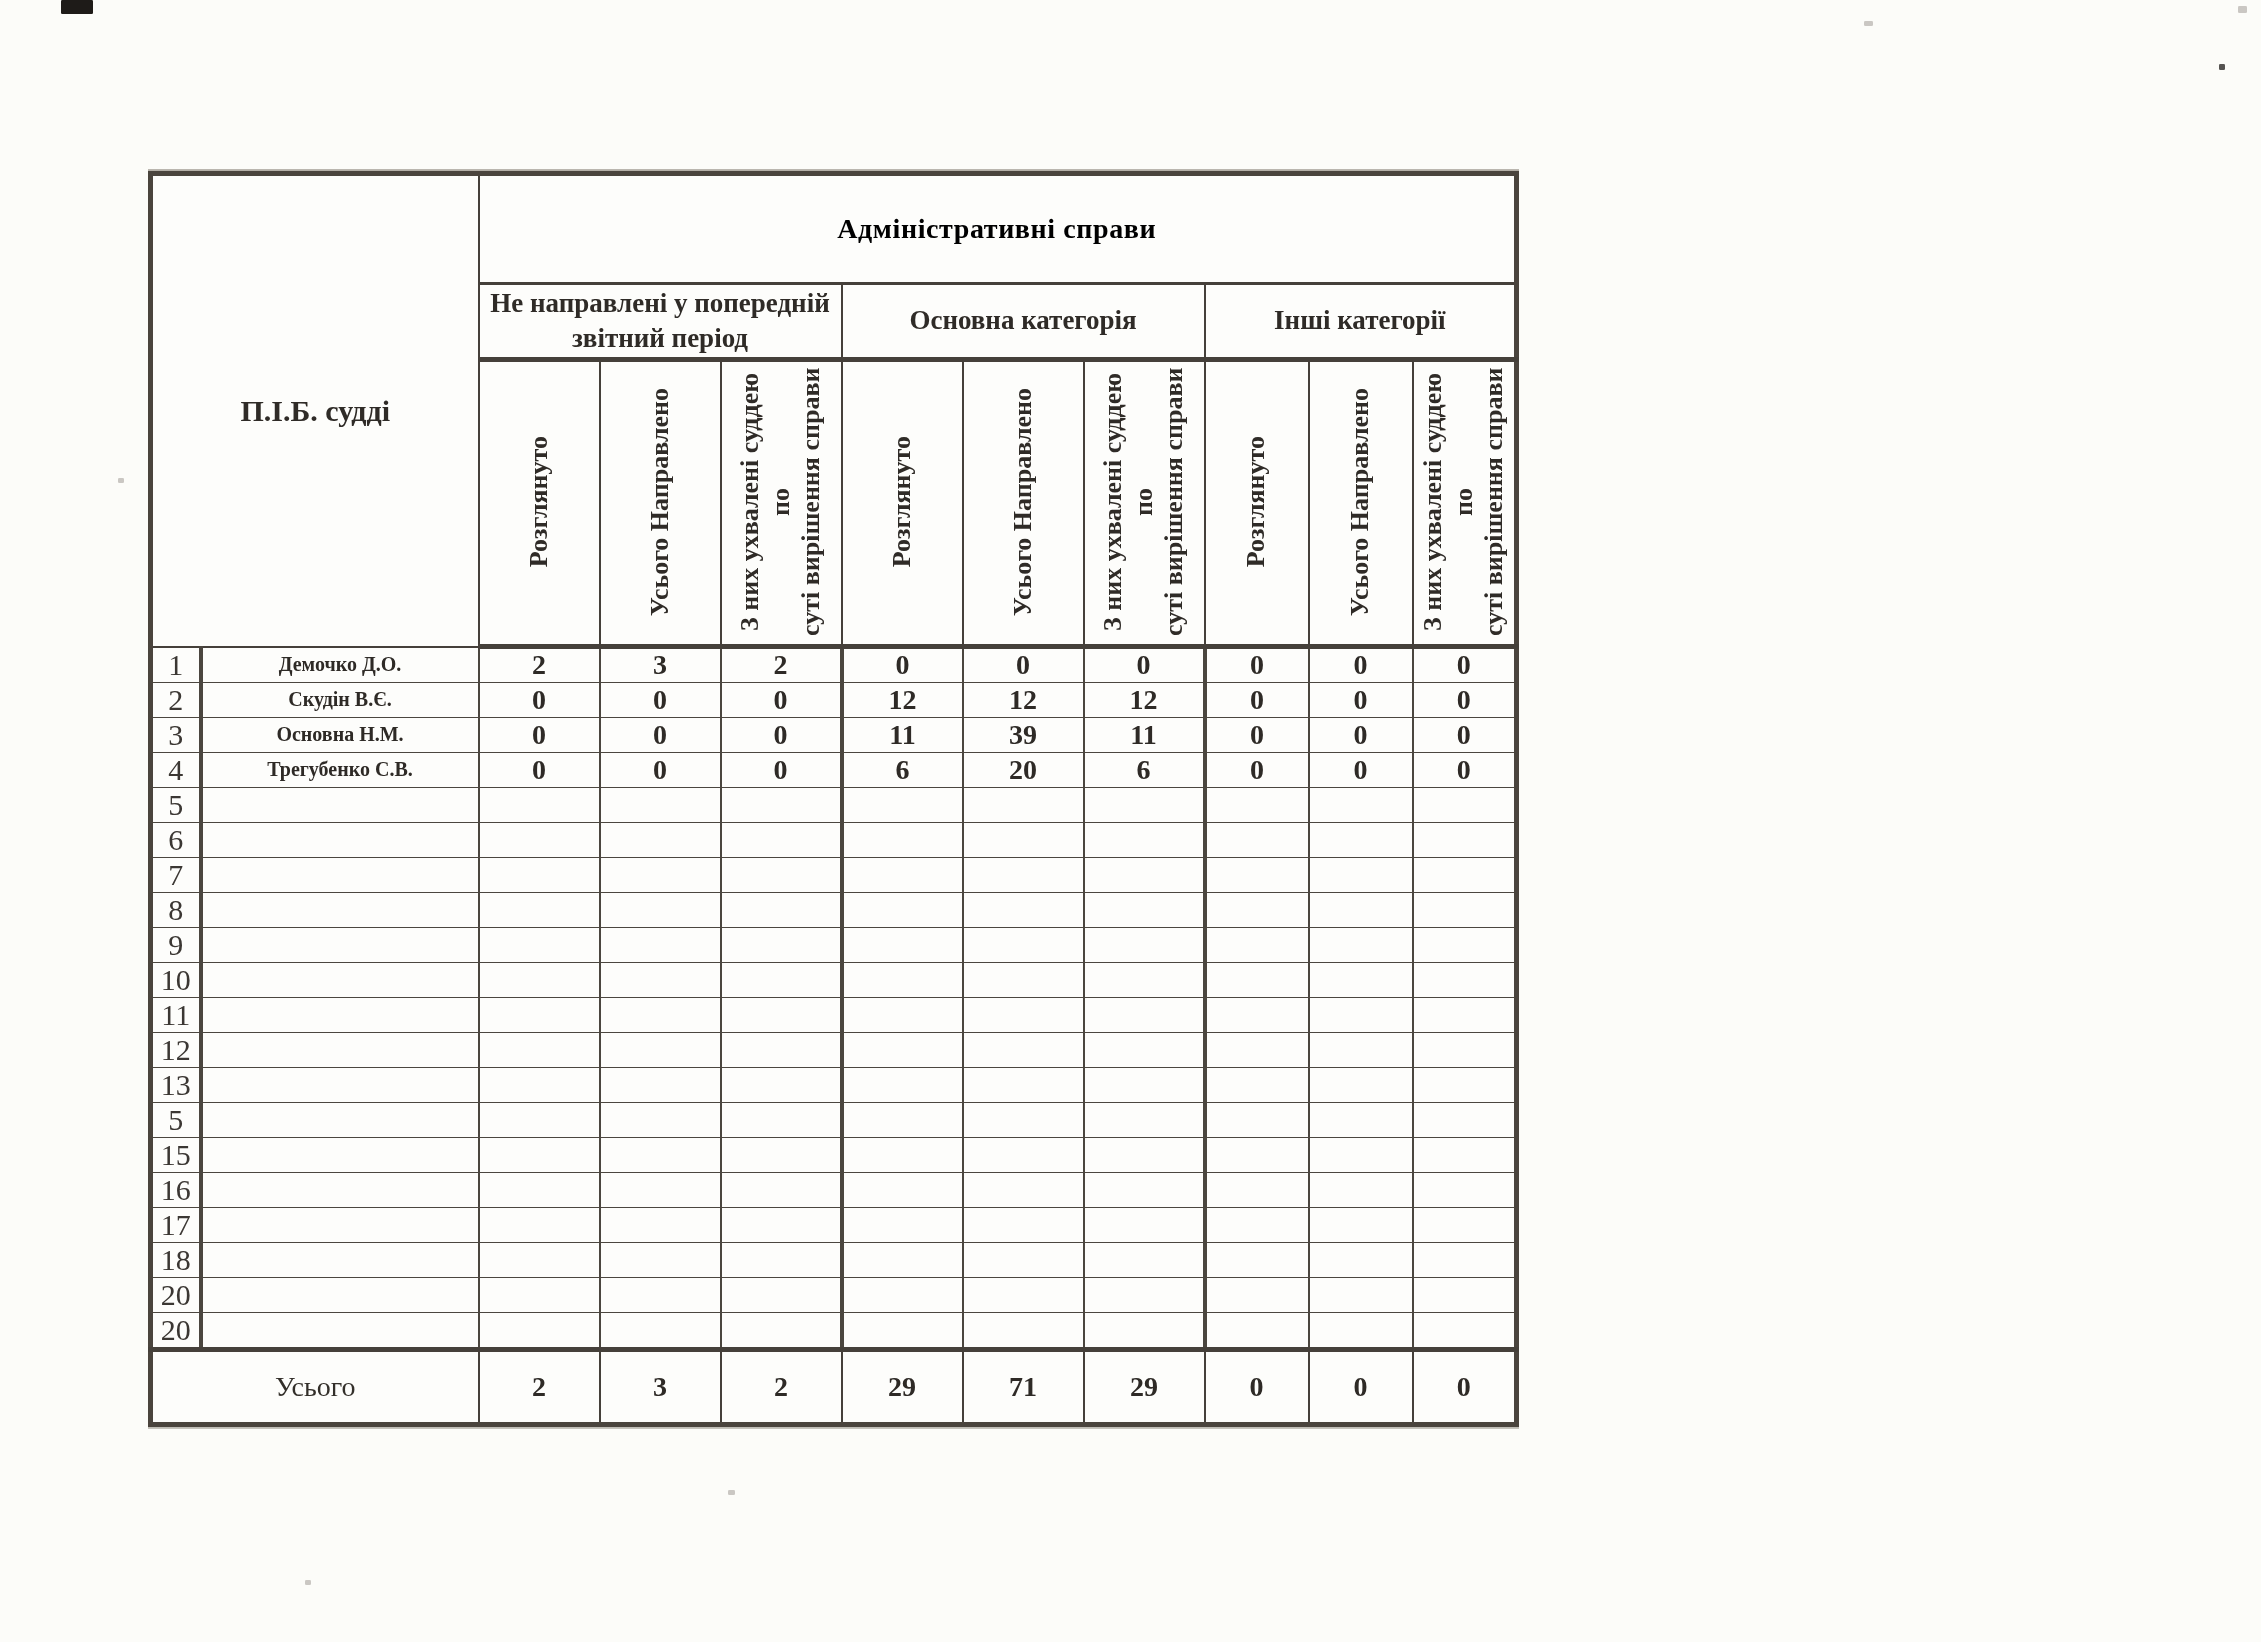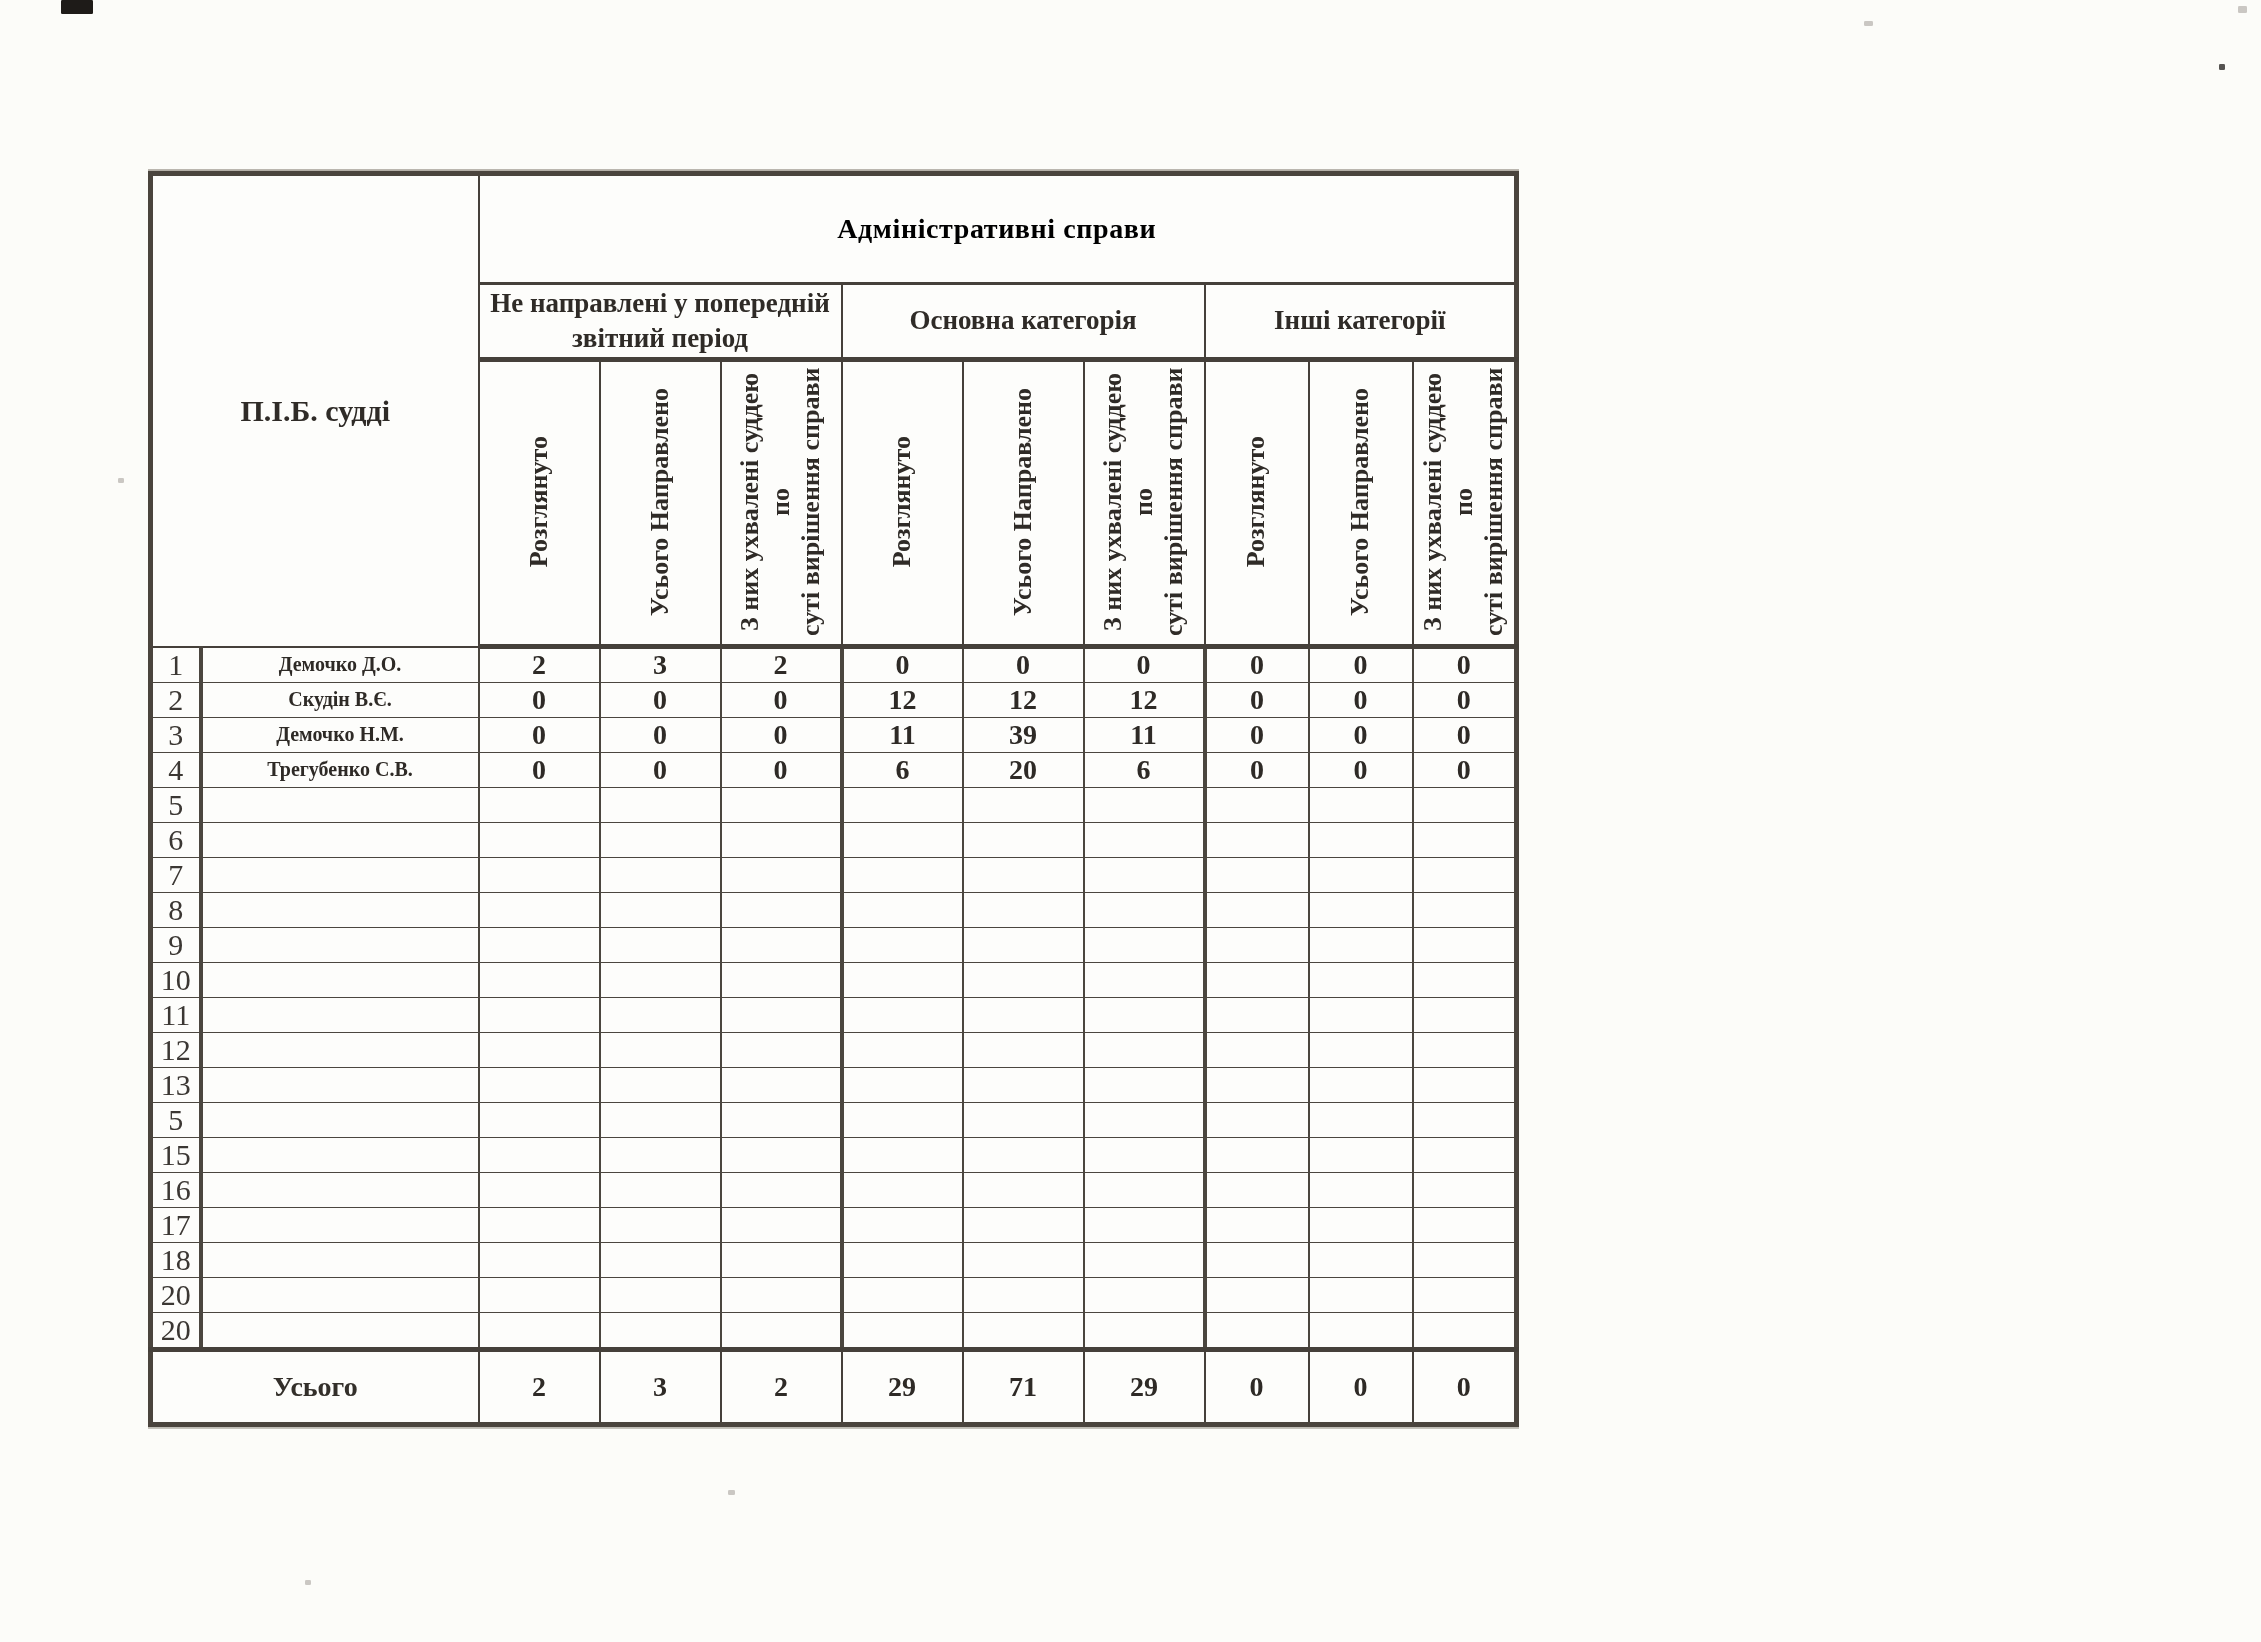--- a/index.html
+++ b/index.html
@@ -99,21 +99,21 @@
     font-weight: bold;
     color: #2e2a26;
   }
   .c-val {
     font-size: 28px;
     font-weight: bold;
     color: #2e2a26;
   }
   .c-total-label {
     font-size: 28px;
-    font-weight: bold;
+    font-weight: normal;
     color: #332f2a;
   }
 
   
   .speck { position: absolute; background: #8d8780; border-radius: 1.3px; }
   .speck.dark { background: #1e1b18; }
   .speck.faint { opacity: .45; }
 </style>
 </head>
 <body>
@@ -213,21 +213,21 @@
           <td class="c-val g-end">0</td>
           <td class="c-val">12</td>
           <td class="c-val">12</td>
           <td class="c-val g-end">12</td>
           <td class="c-val">0</td>
           <td class="c-val">0</td>
           <td class="c-val">0</td>
         </tr>
         <tr class="r-data">
           <td class="c-num">3</td>
-          <td class="c-judge">Демочко Н.М.</td>
+          <td class="c-judge">Основна Н.М.</td>
           <td class="c-val">0</td>
           <td class="c-val">0</td>
           <td class="c-val g-end">0</td>
           <td class="c-val">11</td>
           <td class="c-val">39</td>
           <td class="c-val g-end">11</td>
           <td class="c-val">0</td>
           <td class="c-val">0</td>
           <td class="c-val">0</td>
         </tr>

